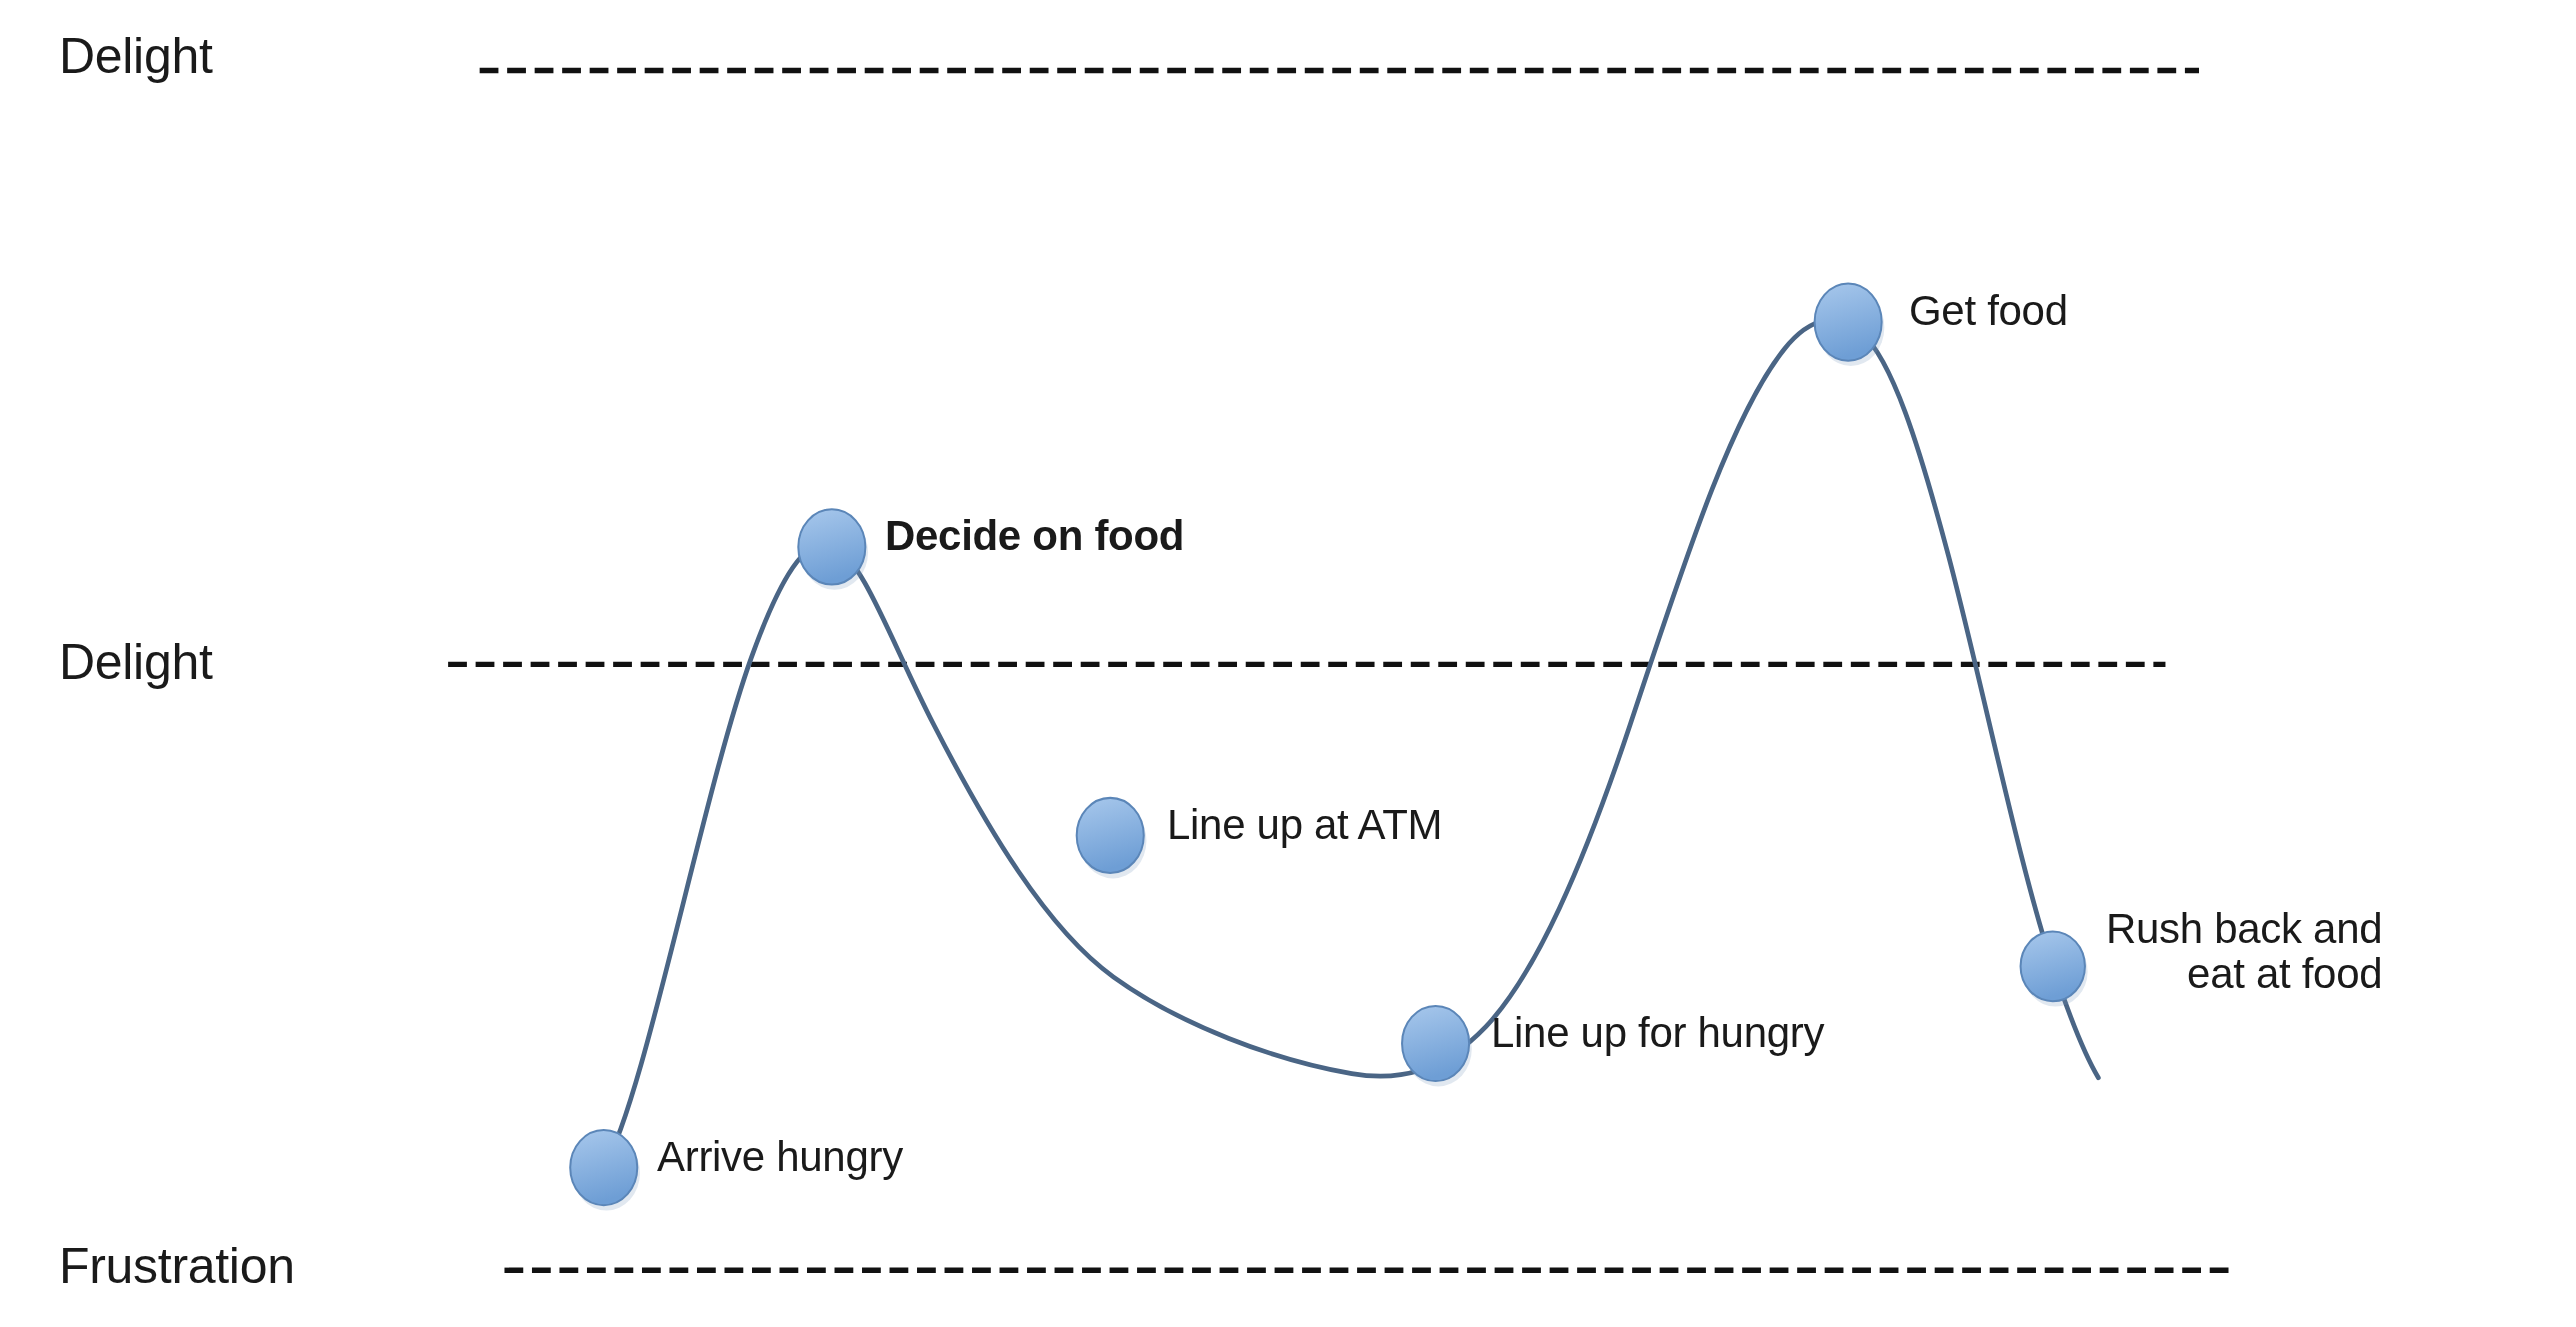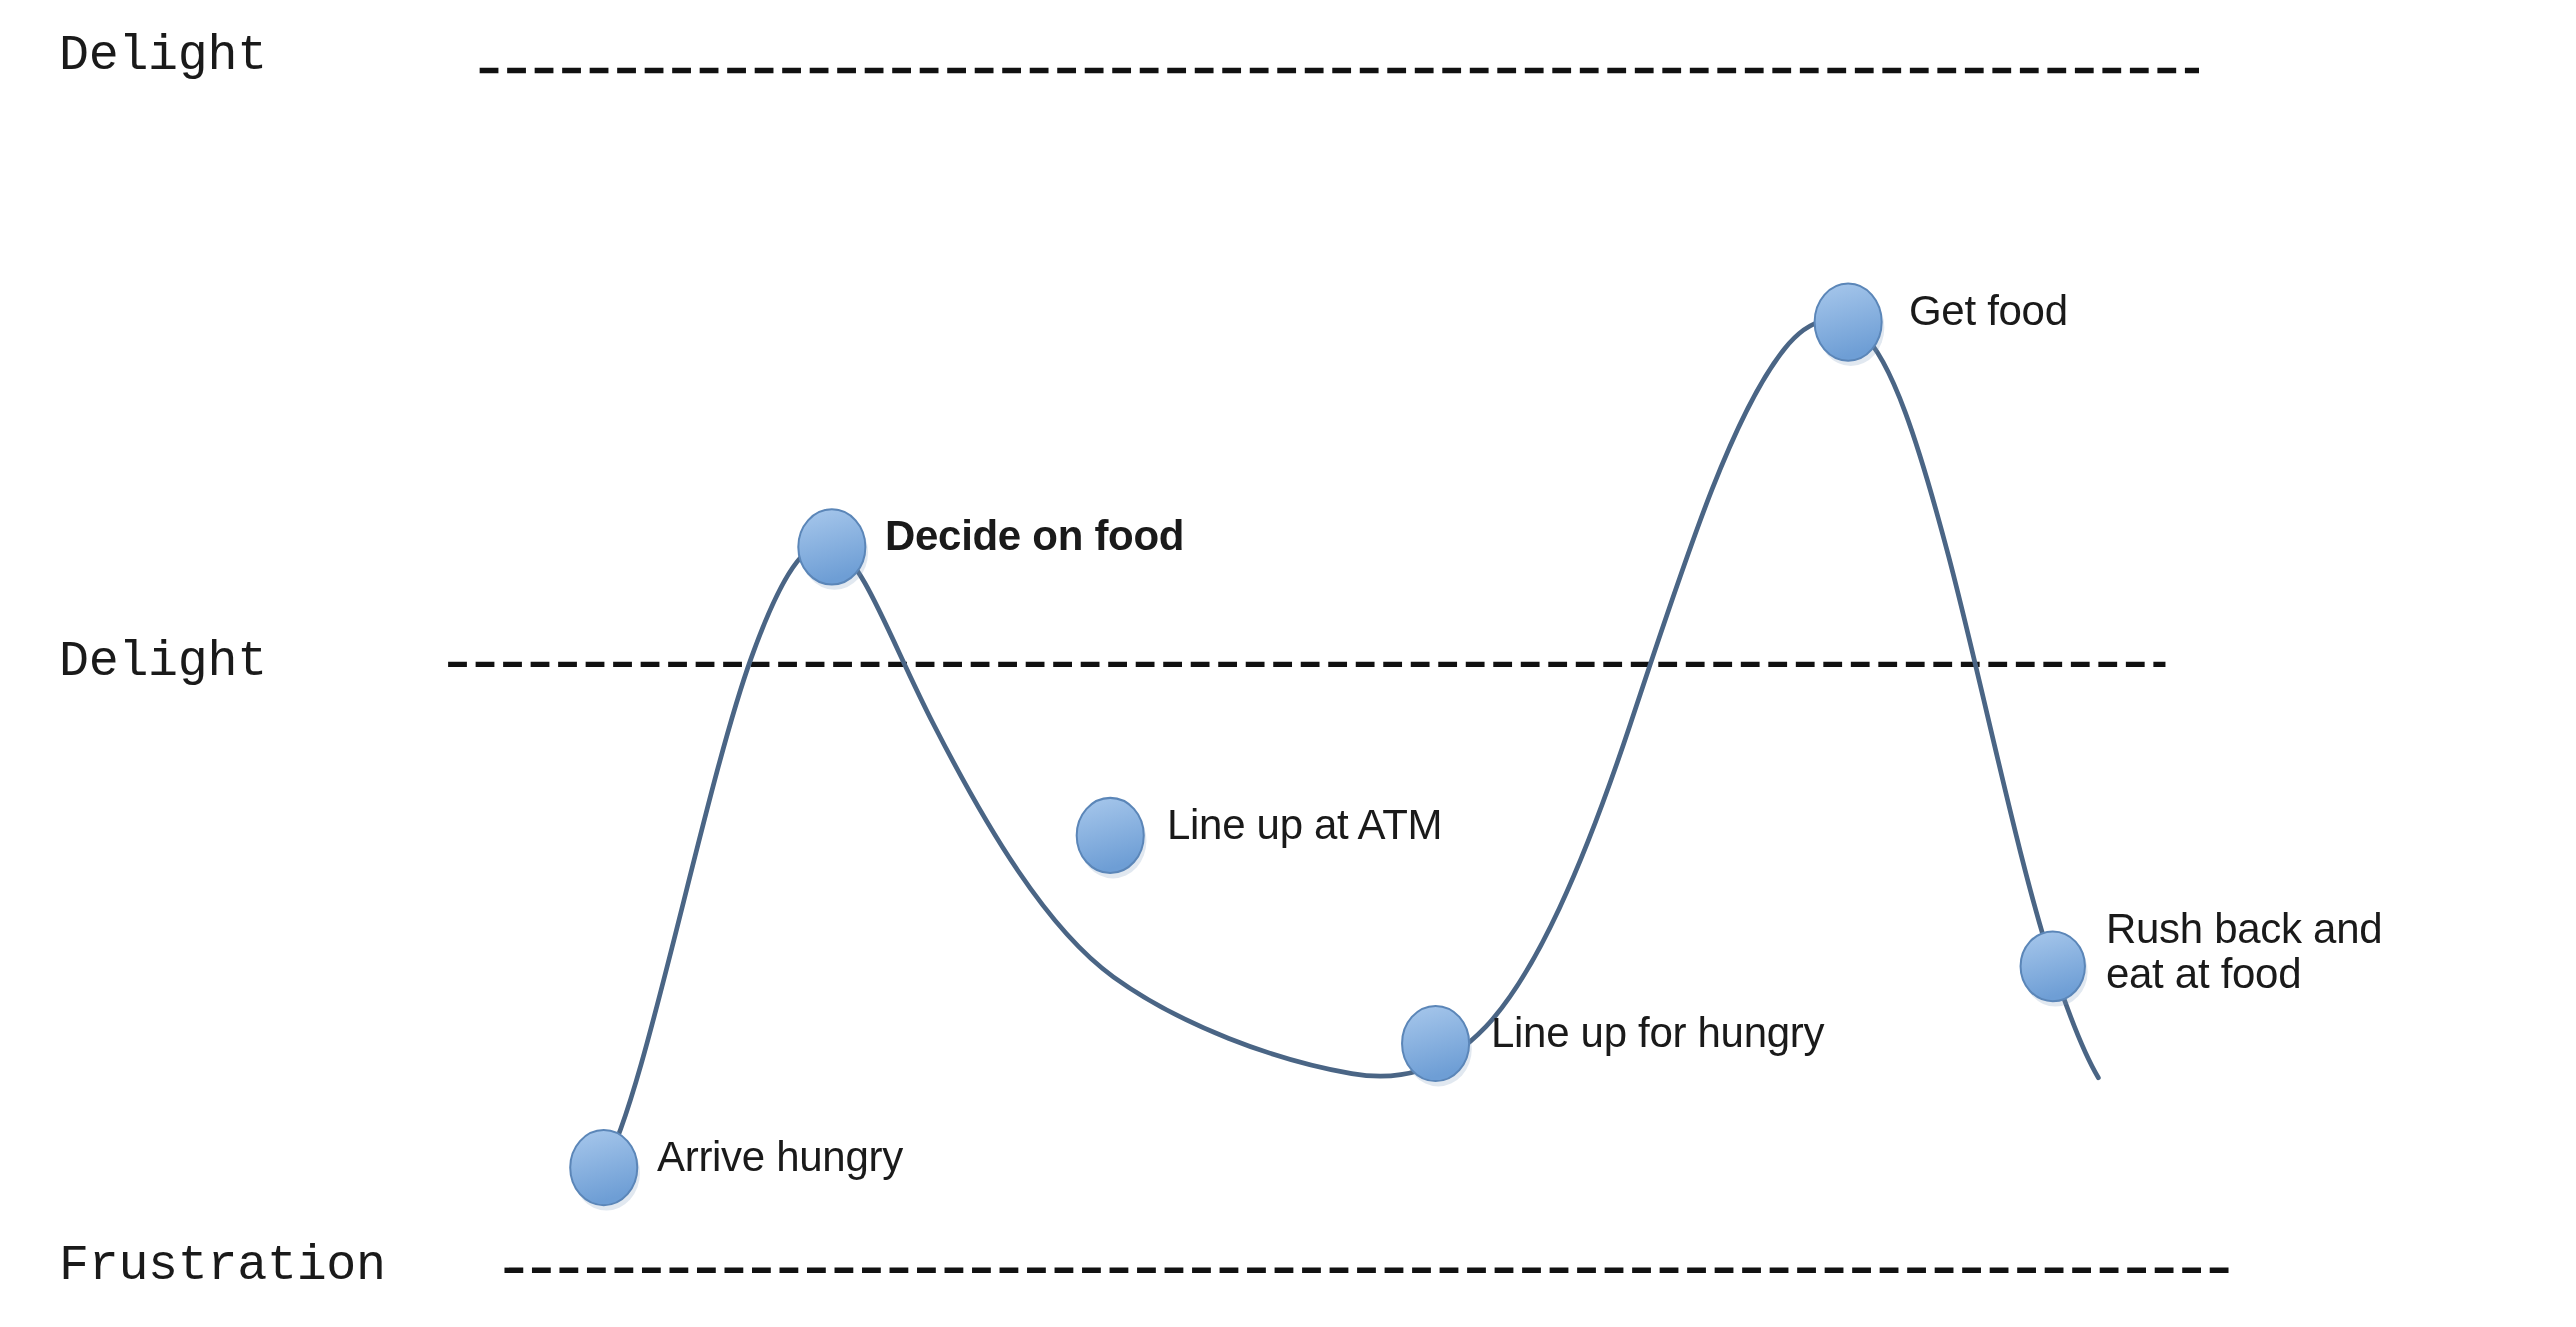--- a/index.html
+++ b/index.html
@@ -24,21 +24,21 @@
   }
   #journey-svg {
     position: absolute;
     left: 0;
     top: 0;
     width: 2576px;
     height: 1328px;
   }
   .axis-label {
     position: absolute;
-    font-family: Liberation Mono, monospace;
+    font-family: Liberation Sans, sans-serif;
     font-size: 50px;
     line-height: 1.0;
     color: #1a1a1a;
     white-space: nowrap;
     letter-spacing: -0.3px;
   }
   .point-label {
     position: absolute;
     font-family: "Liberation Sans", sans-serif;
     font-size: 42px;
@@ -109,17 +109,17 @@
   <div class="axis-label" style="left:59px; top:637px;">Delight</div>
 
   <div class="axis-label" style="left:59px; top:1241px;">Frustration</div>
 
   <div id="point-labels">
       <div class="point-label" style="left: 657px; top: 1134px;"><div>Arrive hungry</div></div>
       <div class="point-label" style="left: 885px; top: 513px; font-weight: bold;"><div>Decide on food</div></div>
       <div class="point-label" style="left: 1167px; top: 802px;"><div>Line up at ATM</div></div>
       <div class="point-label" style="left: 1491px; top: 1010px;"><div>Line up for hungry</div></div>
       <div class="point-label" style="left: 1909px; top: 288px;"><div>Get food</div></div>
-      <div class="point-label" style="left: 2106px; top: 906px;"><div>Rush back and</div><div>eat at food</div></div>
+      <div class="point-label" style="left: 2106px; top: 906px; text-align: right;"><div>Rush back and</div><div>eat at food</div></div>
     </div>
 
 </div>
 
 
 </body></html>

